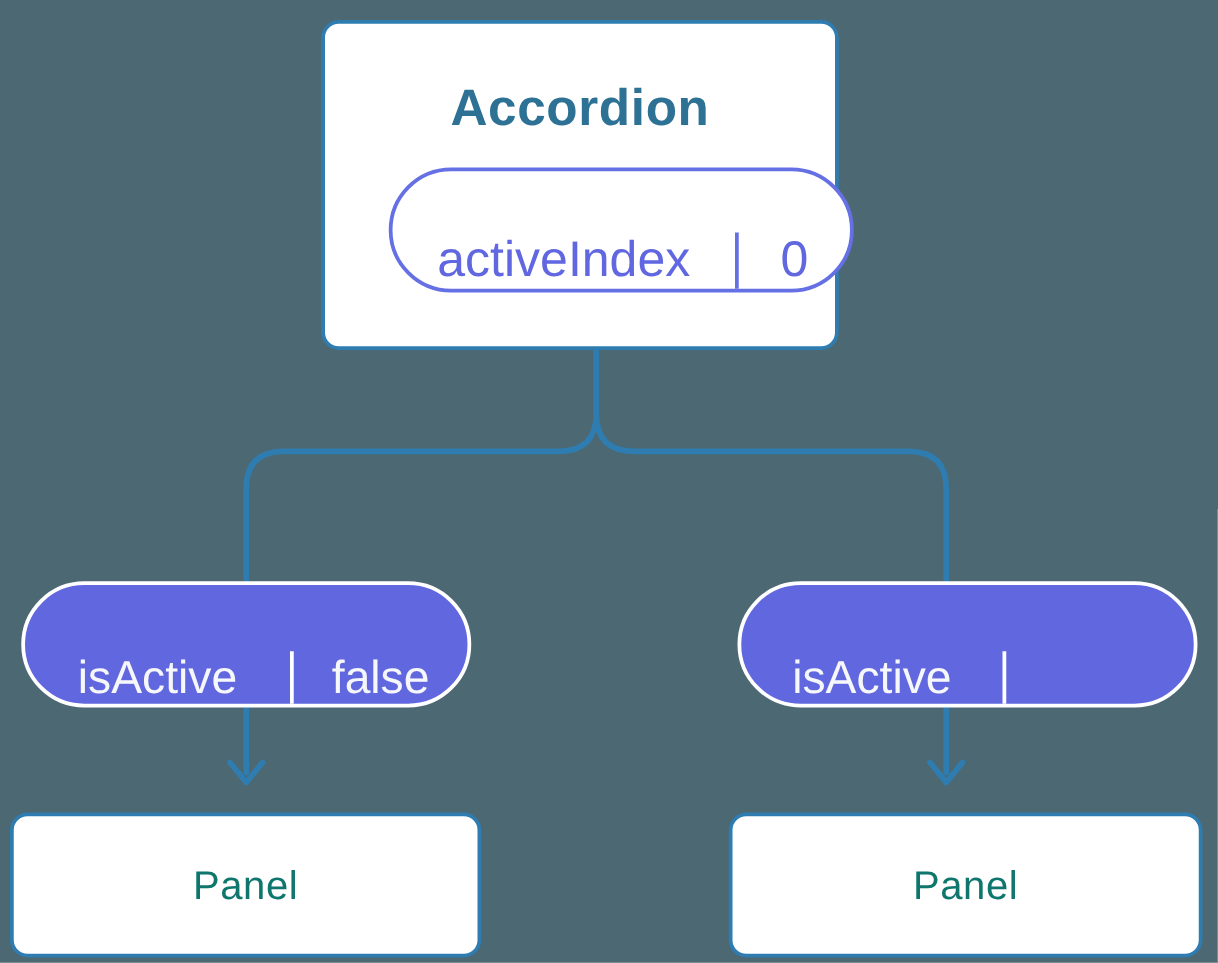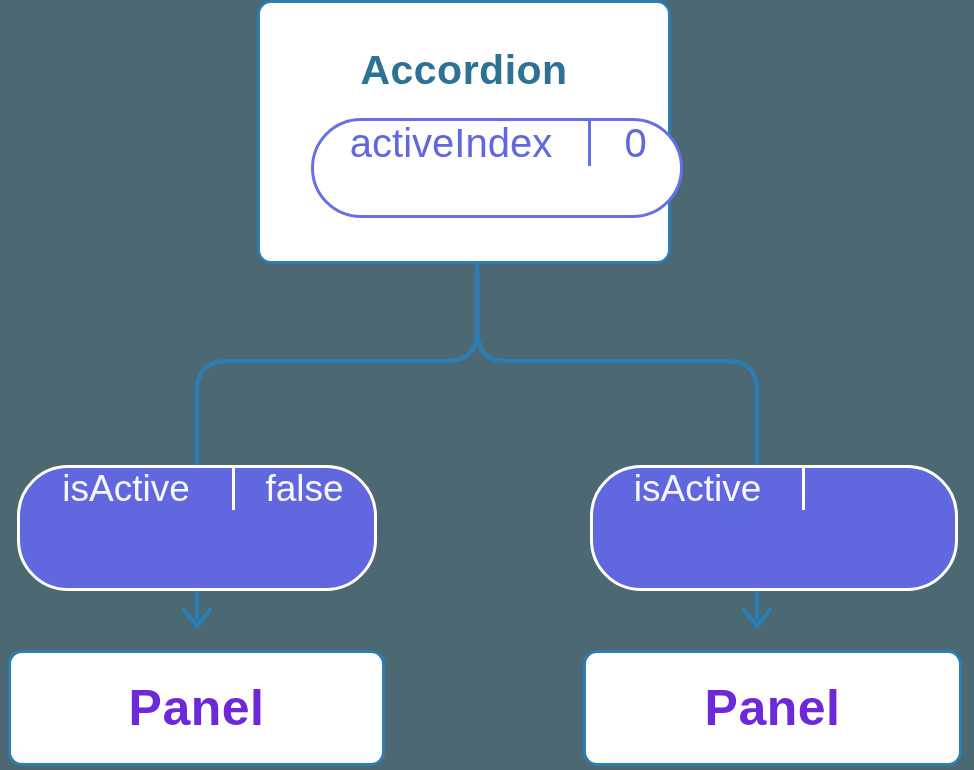--- a/index.html
+++ b/index.html
@@ -23,21 +23,21 @@
   .node {
     position: absolute;
     background: #FFFFFF;
     border: 3px solid #2E7CB0;
     border-radius: 14px;
     box-sizing: border-box;
     z-index: 2;
   }
 
   .accordion-node {
-    left: 257px; top: 0;
+    left: 257px; top: 16px;
     width: 414px; height: 264px;
   }
 
   .node-title {
     position: absolute;
     left: 0; right: 0;
     top: 44px;
     text-align: center;
     font-size: 41px;
     font-weight: 700;
@@ -47,32 +47,32 @@
 
   .panel-node {
     display: flex;
     align-items: center;
     justify-content: center;
   }
   .panel-node.left  { left: 8px;   top: 650px; width: 377px; height: 116px; }
   .panel-node.right { left: 583px; top: 650px; width: 379px; height: 116px; }
 
   .panel-label {
-    font-size: 50px;
-    font-weight: 700;
-    color: #6d28d9;
+    font-size: 32px;
+    font-weight: 400;
+    color: #0f766e;
     letter-spacing: 0.5px;
   }
 
   
   .pill {
     position: absolute;
     display: flex;
     box-sizing: border-box;
-    align-items: flex-start;
+    align-items: flex-end;
     z-index: 3;
   }
 
   .pill .seg {
     display: flex;
     align-items: center;
     justify-content: center;
     box-sizing: border-box;
   }
 
@@ -83,21 +83,21 @@
     background: #FFFFFF;
     border: 3px solid #6570E4;
     border-radius: 50px;
   }
   .pill.state .seg { color: #6067E0; font-size: 40px; }
   .pill.state .seg.name  { width: 277px; border-right: 3px solid #6570E4; }
   .pill.state .seg.value { flex: 1; }
 
   
   .pill.prop {
-    height: 126px;
+    height: 101px;
     background: #6167DE;
     border: 3px solid #FFFFFF;
     border-radius: 51px;
   }
   .pill.prop.left  { left: 17px;  top: 465px; width: 360px; }
   .pill.prop.right { left: 590px; top: 465px; width: 368px; }
   .pill.prop .seg { color: #F6F7FB; font-size: 37px; }
   .pill.prop.left  .seg.name { width: 215px; border-right: 3px solid #FFFFFF; }
   .pill.prop.right .seg.name { width: 212px; border-right: 3px solid #FFFFFF; }
   .pill.prop .seg.value { flex: 1; }

